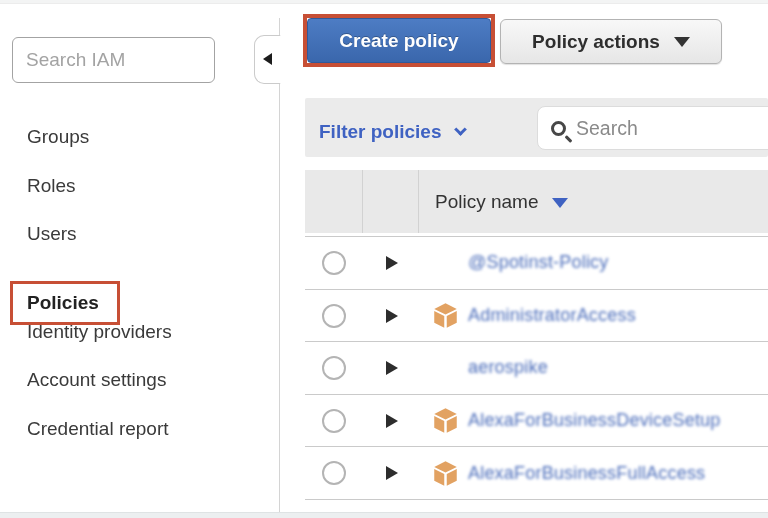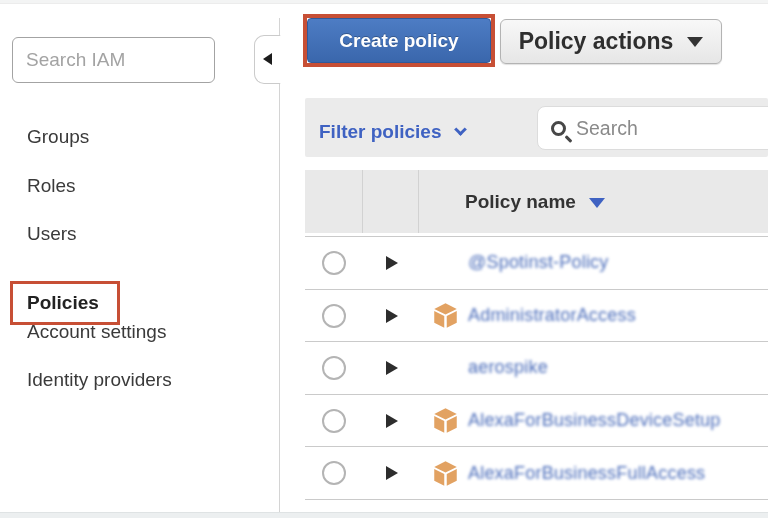--- a/index.html
+++ b/index.html
@@ -37,21 +37,21 @@
 
   
   .main{position:absolute;left:280px;top:0;width:488px;height:518px;}
 
   .cp-box{position:absolute;left:23px;top:14px;border:4px solid var(--highlight-box);}
   .create-policy-btn{display:block;width:184px;height:45px;border:1px solid #30599b;border-radius:4px;
     background:linear-gradient(to bottom,var(--primary-button-top),var(--primary-button-bottom));
     color:#fff;font-weight:bold;font-size:19px;font-family:"Liberation Sans",sans-serif;cursor:pointer;
     text-shadow:0 -1px 0 rgba(0,0,0,0.25);text-align:center;}
   .policy-actions-btn{position:absolute;left:220px;top:19px;width:222px;height:45px;border:1px solid #b3b3b3;border-radius:6px;
-    background:linear-gradient(to bottom,#f8f8f8,#e6e6e6);color:#2e2e2e;font-weight:bold;font-size:23px;
+    background:linear-gradient(to bottom,#f8f8f8,#e6e6e6);color:#2e2e2e;font-weight:bold;font-size:19px;
     font-family:"Liberation Sans",sans-serif;cursor:pointer;display:flex;align-items:center;justify-content:center;gap:14px;
     box-shadow:0 1px 1px rgba(0,0,0,0.12);}
   .caret-down-dark{width:0;height:0;border-left:8px solid transparent;border-right:8px solid transparent;border-top:10px solid #333;}
 
   .filter-bar{position:absolute;left:25px;top:98px;width:463px;height:59px;background:#ebebeb;border-radius:2px;
     display:flex;align-items:center;}
   .filter-link{display:flex;align-items:center;margin-left:14px;cursor:pointer;color:var(--link-blue);
     font-weight:bold;font-size:19px;margin-top:8px;}
   .chevron-down{width:9px;height:9px;border-right:3px solid var(--link-blue);border-bottom:3px solid var(--link-blue);
     transform:rotate(45deg);margin-left:15px;margin-top:-5px;}
@@ -60,21 +60,21 @@
   .search-icon{width:15px;height:15px;border:3px solid #474747;border-radius:50%;position:relative;flex:none;}
   .search-icon::after{content:"";position:absolute;width:3px;height:8px;background:#474747;transform:rotate(-45deg);left:13px;top:11px;border-radius:1px;}
   .search-input{border:none;outline:none;background:transparent;font-family:"Liberation Sans",sans-serif;
     font-size:19.5px;color:#444;margin-left:10px;width:230px;}
   .search-input::placeholder{color:#8a8a8a;}
 
   .table-header{position:absolute;left:25px;top:170px;width:463px;height:63px;background:#e9e9e9;}
   .col-sep{position:absolute;top:0;width:1px;height:63px;background:#d2d2d2;}
   .col-sep.s1{left:57px;} .col-sep.s2{left:113px;}
   .policy-name-header{position:absolute;left:130px;top:0;height:63px;display:flex;align-items:center;gap:13px;cursor:pointer;}
-  .policy-name-header .hlabel{font-weight:bold;font-size:19px;color:#333;margin-left:30px;}
+  .policy-name-header .hlabel{font-weight:normal;font-size:19px;color:#333;}
   .sort-desc{width:0;height:0;border-left:8px solid transparent;border-right:8px solid transparent;border-top:10px solid var(--link-blue);margin-top:3px;}
 
   .rows{position:absolute;left:25px;top:236px;width:640px;border-top:1px solid #cacaca;}
   .table-row{position:relative;height:52.6px;border-bottom:1px solid #cacaca;}
   .radio{position:absolute;left:17px;top:14px;width:24px;height:24px;border:2px solid #b4b4b4;border-radius:50%;background:#fff;cursor:pointer;}
   .caret-right{position:absolute;left:81px;top:19px;width:0;height:0;cursor:pointer;
     border-top:7px solid transparent;border-bottom:7px solid transparent;border-left:12px solid #2d2d2d;}
   .name-cell{position:absolute;left:127px;top:0;height:100%;display:flex;align-items:center;gap:9px;white-space:nowrap;}
   .cube-slot{width:27px;height:27px;flex:none;}
   .cube-slot svg{display:block;}
@@ -102,27 +102,30 @@
 
   <div class="nav-item">
     <span class="label">Users</span>
   </div>
 
   <div class="nav-item active">
     <span class="label">Policies</span>
   </div>
 
   <div class="nav-item">
+    <span class="label">Identity providers</span>
+  </div>
+
+  <div class="nav-item">
     <span class="label">Account settings</span>
   </div>
 
   <div class="nav-item">
-    <span class="label">Identity providers</span>
-  </div>
-
+    <span class="label">Credential report</span>
+  </div>
 </div>
 
   <div class="sidebar-divider"></div>
   <div class="collapse-tab">
     <span class="collapse-icon"></span>
   </div>
 
   <div class="main">
 
     <div class="cp-box">

